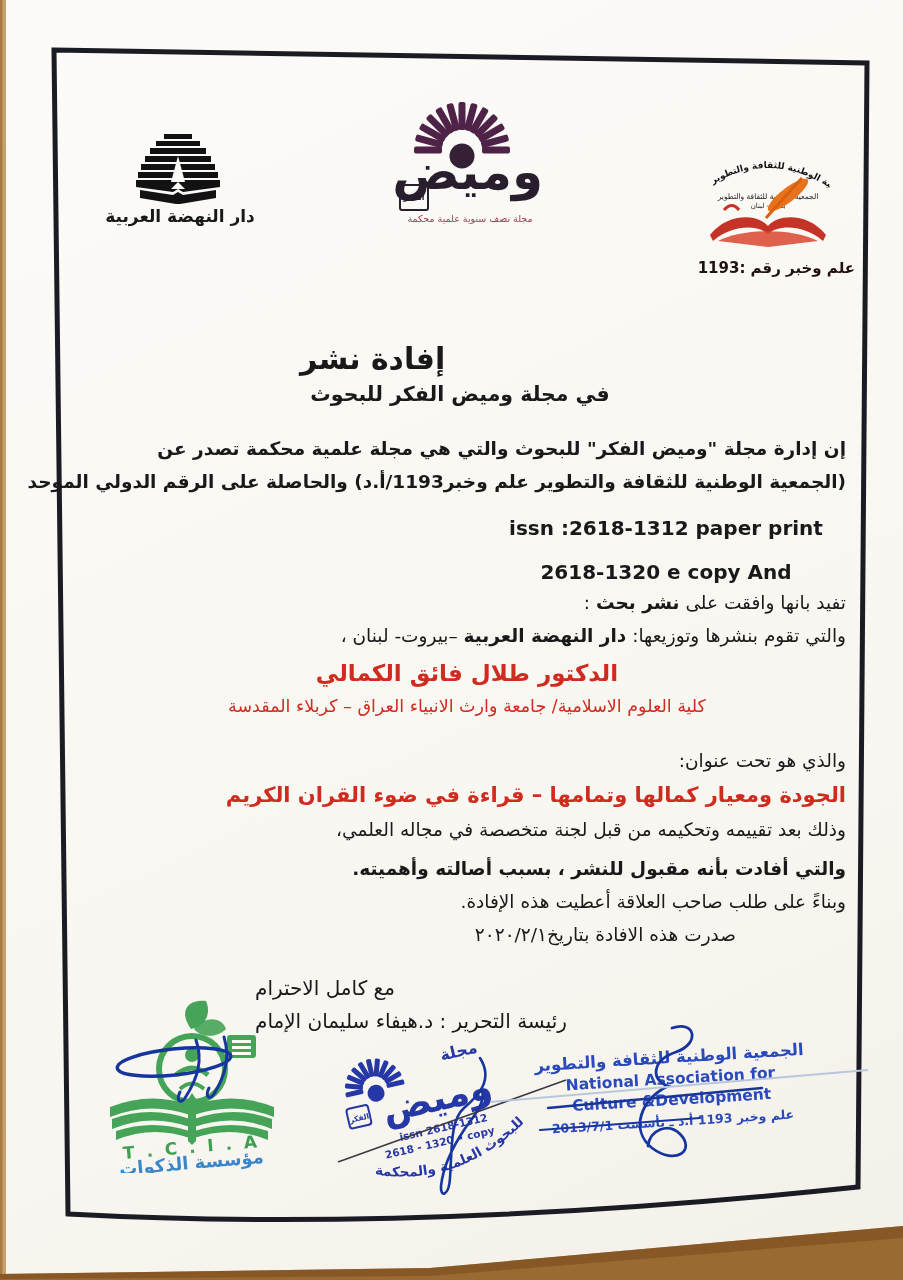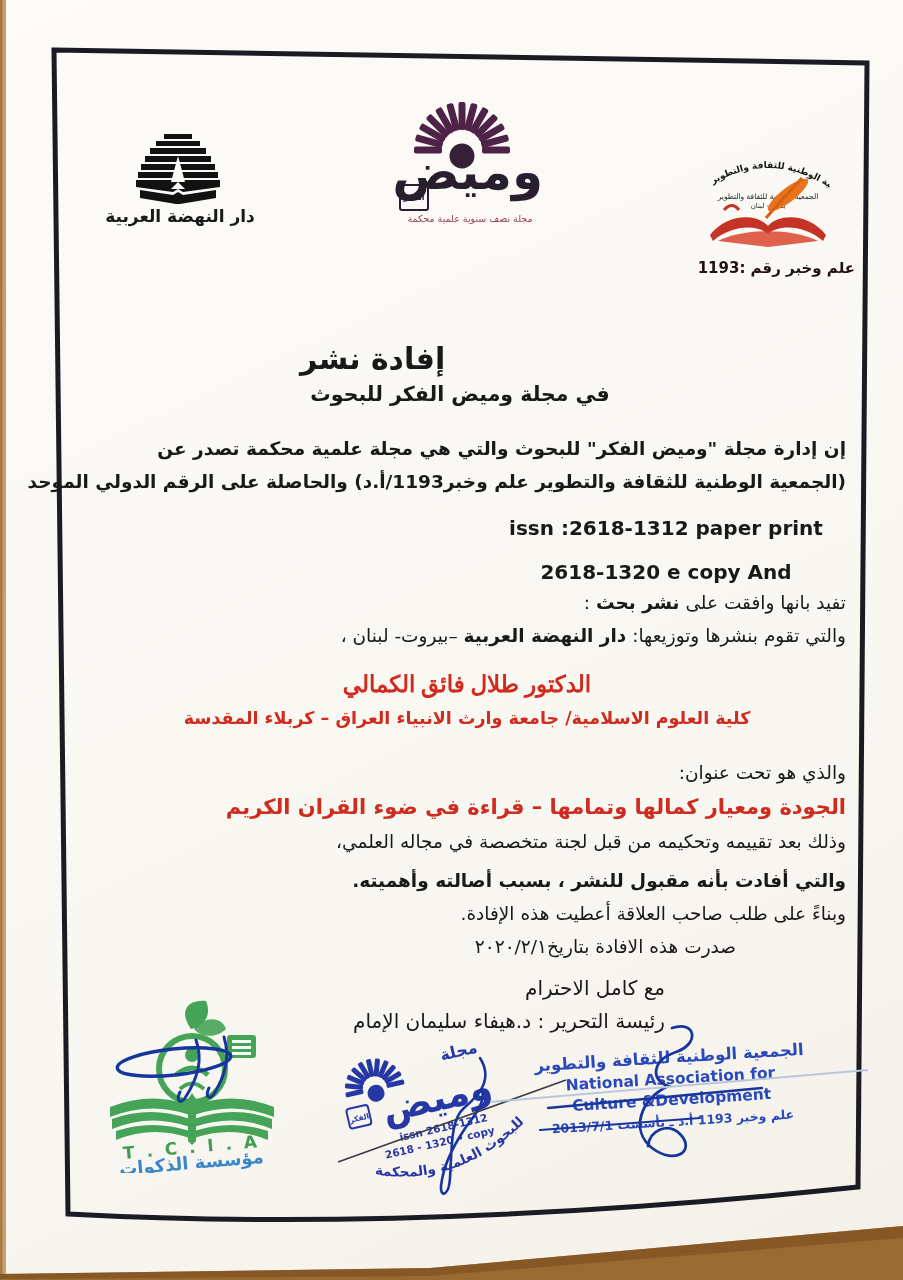--- a/index.html
+++ b/index.html
@@ -17,29 +17,29 @@
   .wamidh-sub{left:385px;top:213px;width:170px;text-align:center;font-size:9.5px;color:#94404e;direction:rtl;}
   .reg-no{left:675px;top:259px;width:180px;text-align:right;font-size:15px;font-weight:700;color:#201212;direction:rtl;}
   
   .doc-title{left:300px;top:341px;width:320px;text-align:left;font-size:30px;font-weight:700;direction:rtl;}
   .doc-subtitle{left:270px;top:382px;width:380px;text-align:center;font-size:20.5px;font-weight:700;direction:rtl;}
   
   .body-block{left:88px;top:432px;width:758px;direction:rtl;text-align:right;font-size:18.5px;line-height:33px;}
   .body-block>div{white-space:nowrap;}
   .issn{direction:ltr;font-weight:700;font-size:20px;line-height:28px;text-align:center;width:360px;margin-left:46px;margin-top:16px;}
   .red{color:#cf2b1f;}
-  .author-line{text-align:center;font-size:23px;font-weight:700;line-height:38px;margin-top:14px;font-family:Liberation Serif, serif;}
-  .affil-line{text-align:center;font-size:17.5px;font-weight:700;line-height:28px;}
+  .author-line{text-align:center;font-size:23px;font-weight:700;line-height:38px;margin-top:2px;}
+  .affil-line{text-align:center;font-size:17.5px;font-weight:400;line-height:28px;}
   .under-line{margin-top:24px;}
   .paper-title{text-align:right;font-size:21px;font-weight:700;line-height:36px;}
   .accept-line{margin-top:6px;font-weight:700;}
   .request-line{margin-top:0;}
   .issued-line{padding-left:0;padding-right:110px;}
   
-  .sig-block{left:255px;top:972px;width:410px;text-align:right;direction:rtl;font-size:20px;line-height:33px;}
+  .sig-block{left:255px;top:972px;width:410px;text-align:left;direction:rtl;font-size:20px;line-height:33px;}
   
   .assoc-stamp{left:533px;top:1046px;width:276px;text-align:center;transform:rotate(-3.5deg);color:#2a49bb;}
   .assoc-stamp .l1{font-size:16.5px;font-weight:700;line-height:23px;direction:rtl;}
   .assoc-stamp .l2,.assoc-stamp .l3{font-size:15.5px;font-weight:700;line-height:21px;}
   .assoc-stamp .l4{font-size:12.5px;font-weight:700;line-height:21px;direction:rtl;}
 </style>
 </head>
 <body>
 
 <div class="canvas">

